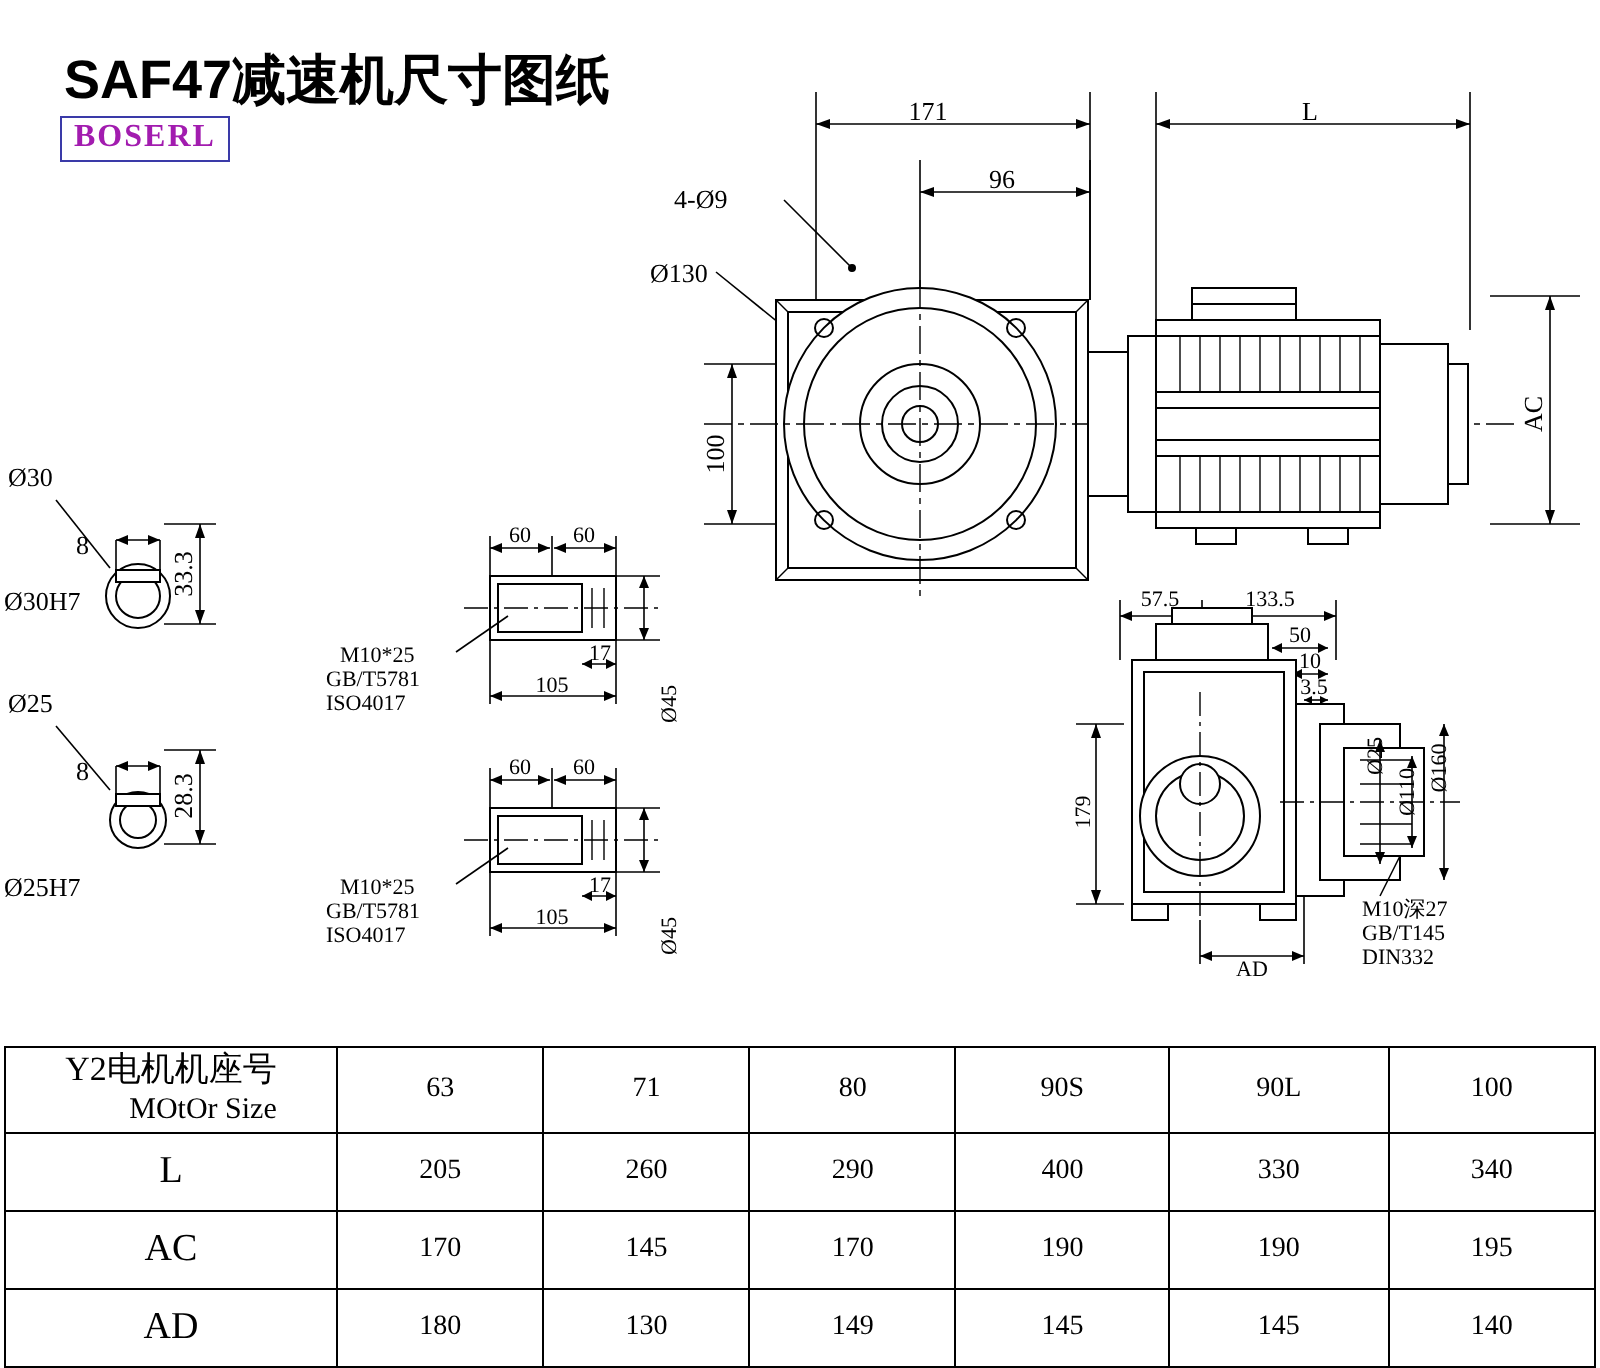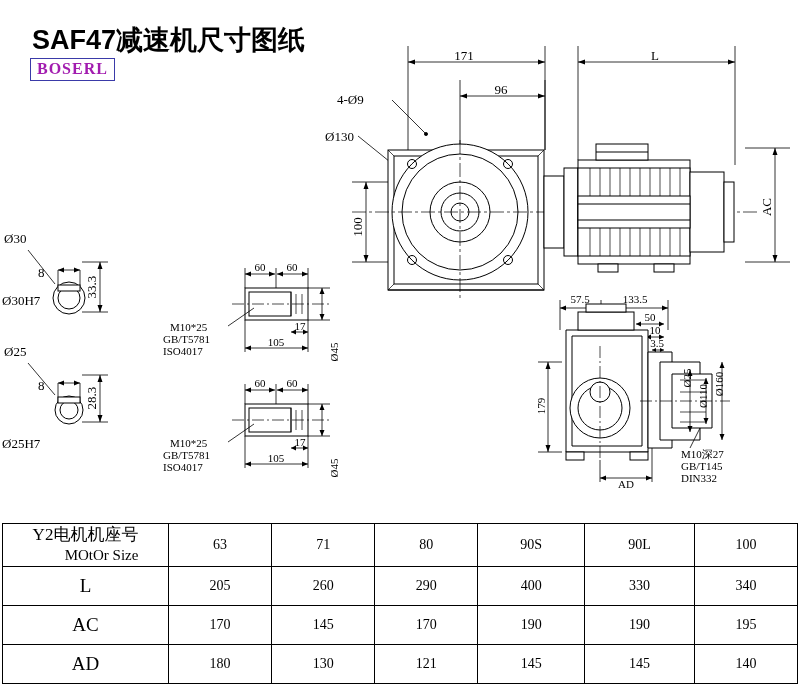--- a/index.html
+++ b/index.html
@@ -437,21 +437,21 @@
       <td>145</td>
       <td>170</td>
       <td>190</td>
       <td>190</td>
       <td>195</td>
     </tr>
     <tr>
       <td class="rowlab">AD</td>
       <td>180</td>
       <td>130</td>
-      <td>121</td>
+      <td>149</td>
       <td>145</td>
       <td>145</td>
       <td>140</td>
     </tr>
   </tbody>
     </table>
 
 </div>
 
 </body></html>

